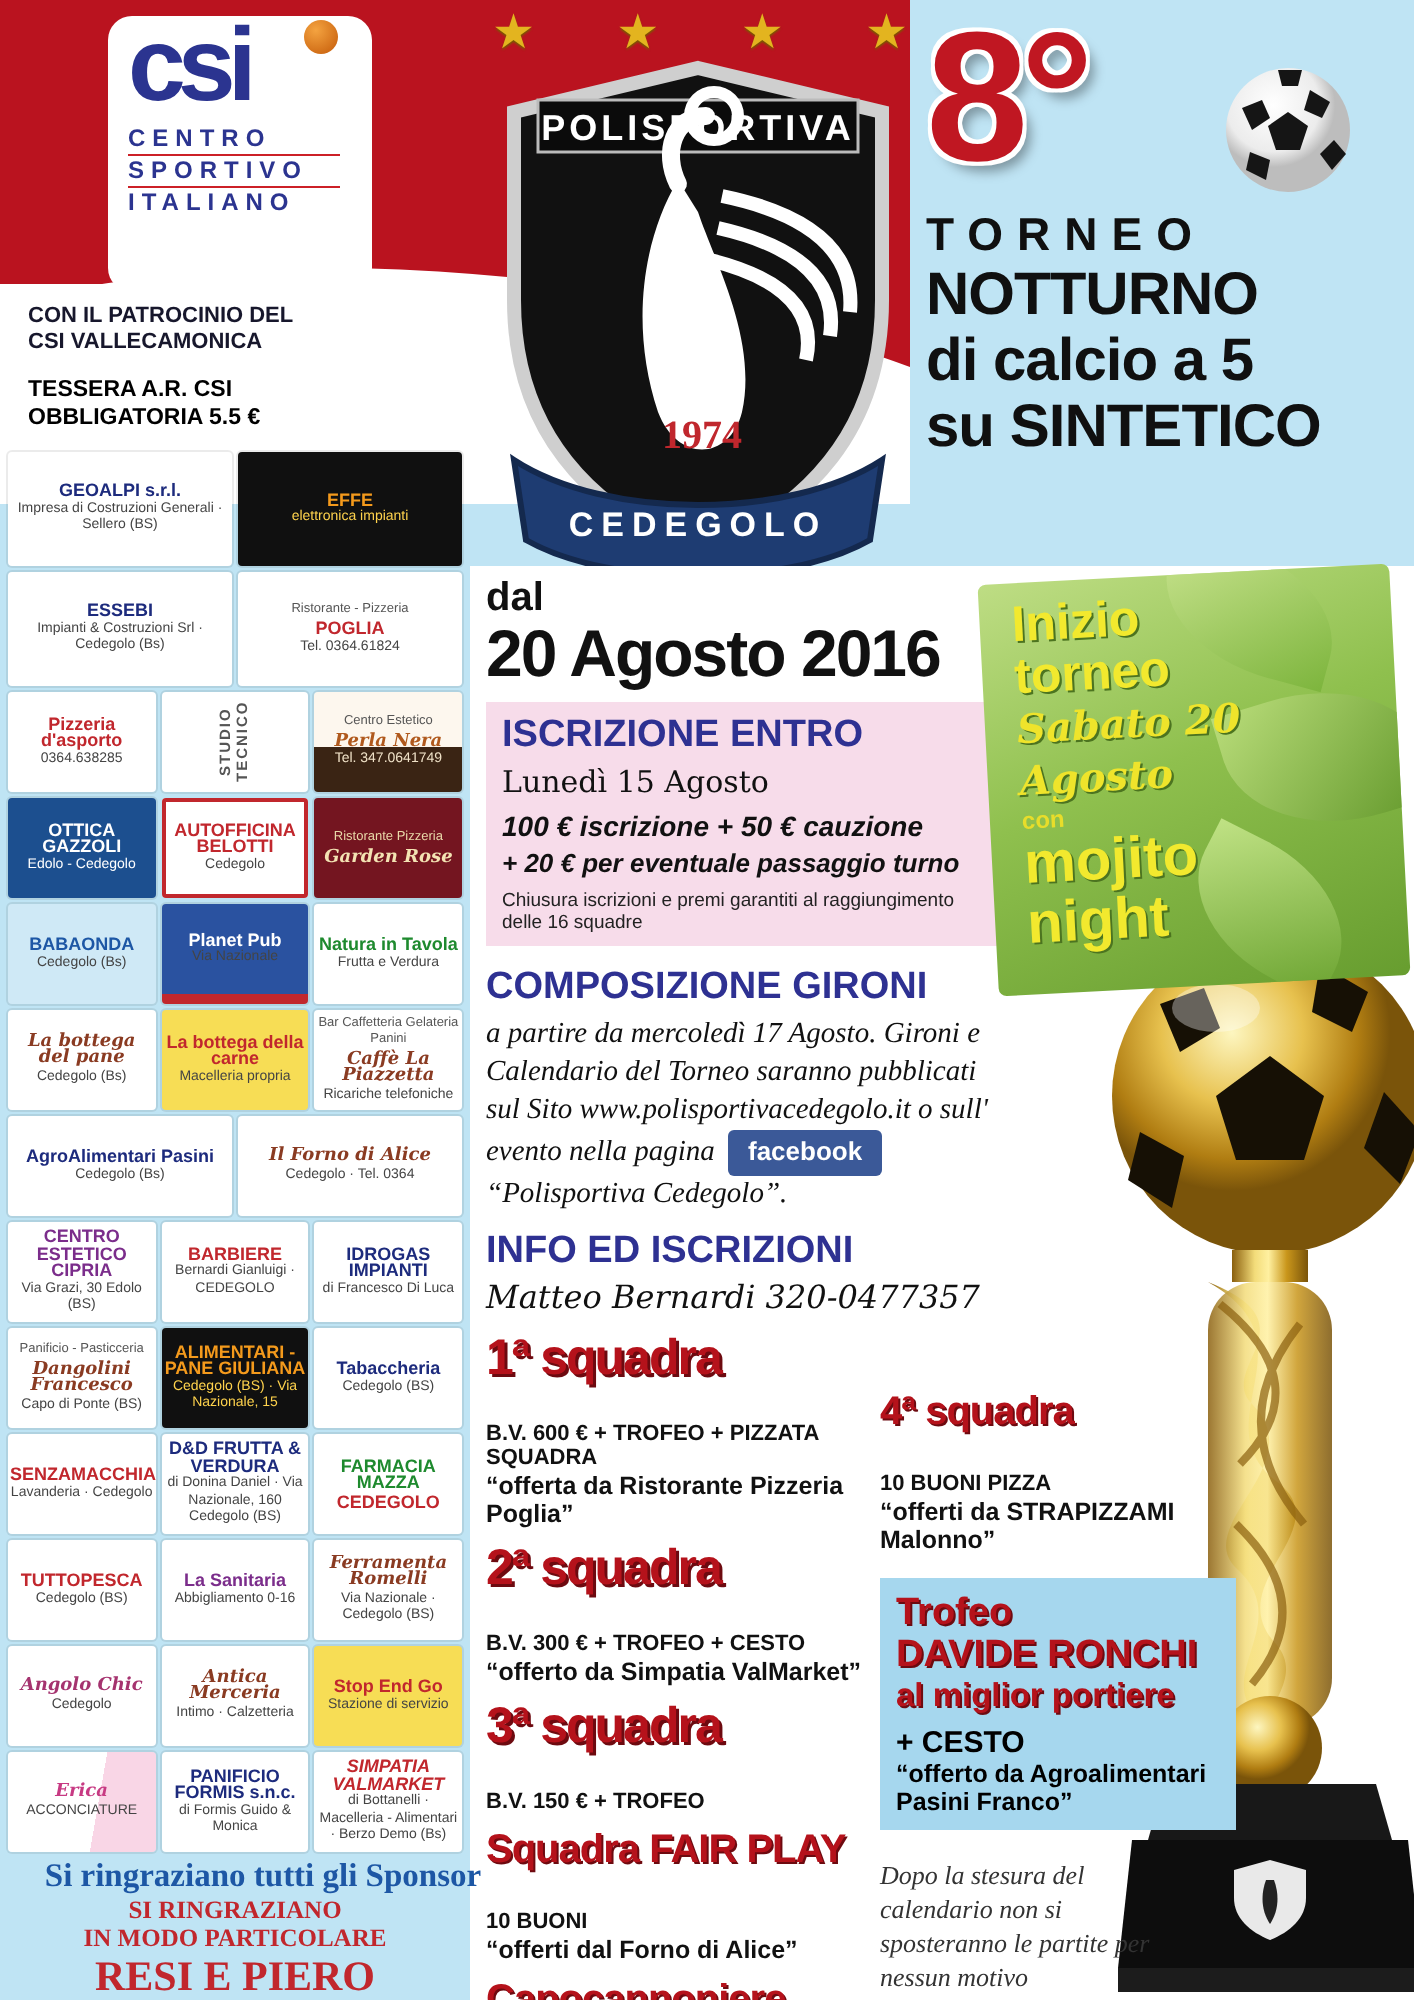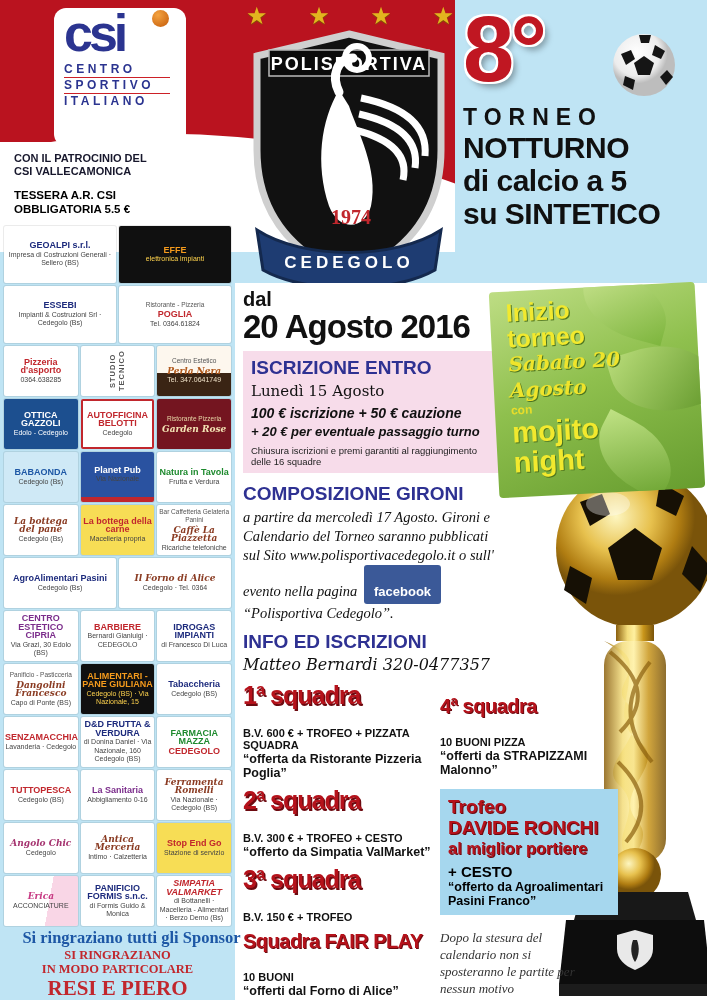--- a/index.html
+++ b/index.html
@@ -91,21 +91,21 @@
   .bigdate{font-size:33px;font-weight:bold;letter-spacing:-1px;line-height:36px;}
   .pink-box{width:258px;background:#f7dcea;margin-top:6px;padding:6px 8px;box-sizing:border-box;}
   .pb-h{font-size:19px;font-weight:bold;color:#2e3192;}
   .pb-dead{font-size:15px;margin-top:3px;font-family:"DejaVu Serif",serif;}
   .pb-fee{font-size:14px;font-weight:bold;font-style:italic;margin-top:5px;}
   .pb-fee2{font-size:13px;font-weight:bold;font-style:italic;margin-top:3px;}
   .pb-note{font-size:9.5px;margin-top:6px;color:#222;}
   .gir-h{font-size:19px;font-weight:bold;color:#2e3192;margin-top:10px;}
   .gir-p{width:258px;font-family:"Liberation Serif",serif;font-style:italic;font-size:14.5px;line-height:19px;margin-top:3px;}
   .fb{display:inline-block;background:#3b5998;color:#fff;font-family:"Liberation Sans",sans-serif;
-        font-style:normal;font-weight:bold;font-size:13px;padding:17px 10px 3px;border-radius:3px;margin:0 3px;}
+        font-style:normal;font-weight:bold;font-size:13px;padding:1px 10px 3px;border-radius:3px;margin:0 3px;}
   .info-h{font-size:19px;font-weight:bold;color:#2e3192;margin-top:8px;}
   .contact{font-family:"DejaVu Serif",serif;font-style:italic;font-size:16px;margin-top:2px;}
 
   .prizes-left{width:215px;margin-top:8px;position:relative;z-index:3;}
   .p-big{font-size:25px;font-weight:bold;color:#b5121b;letter-spacing:-1px;line-height:27px;
         text-shadow:1.5px 1.5px 0 #6d0a10;margin-top:7px;}
   .p-mid{font-size:20px;font-weight:bold;color:#b5121b;letter-spacing:-0.5px;line-height:23px;
         text-shadow:1px 1px 0 #6d0a10;margin-top:7px;}
   .p-l1{font-size:11px;font-weight:bold;margin-top:18px;}
   .p-l2{font-size:12.5px;font-weight:bold;margin-top:1px;}

